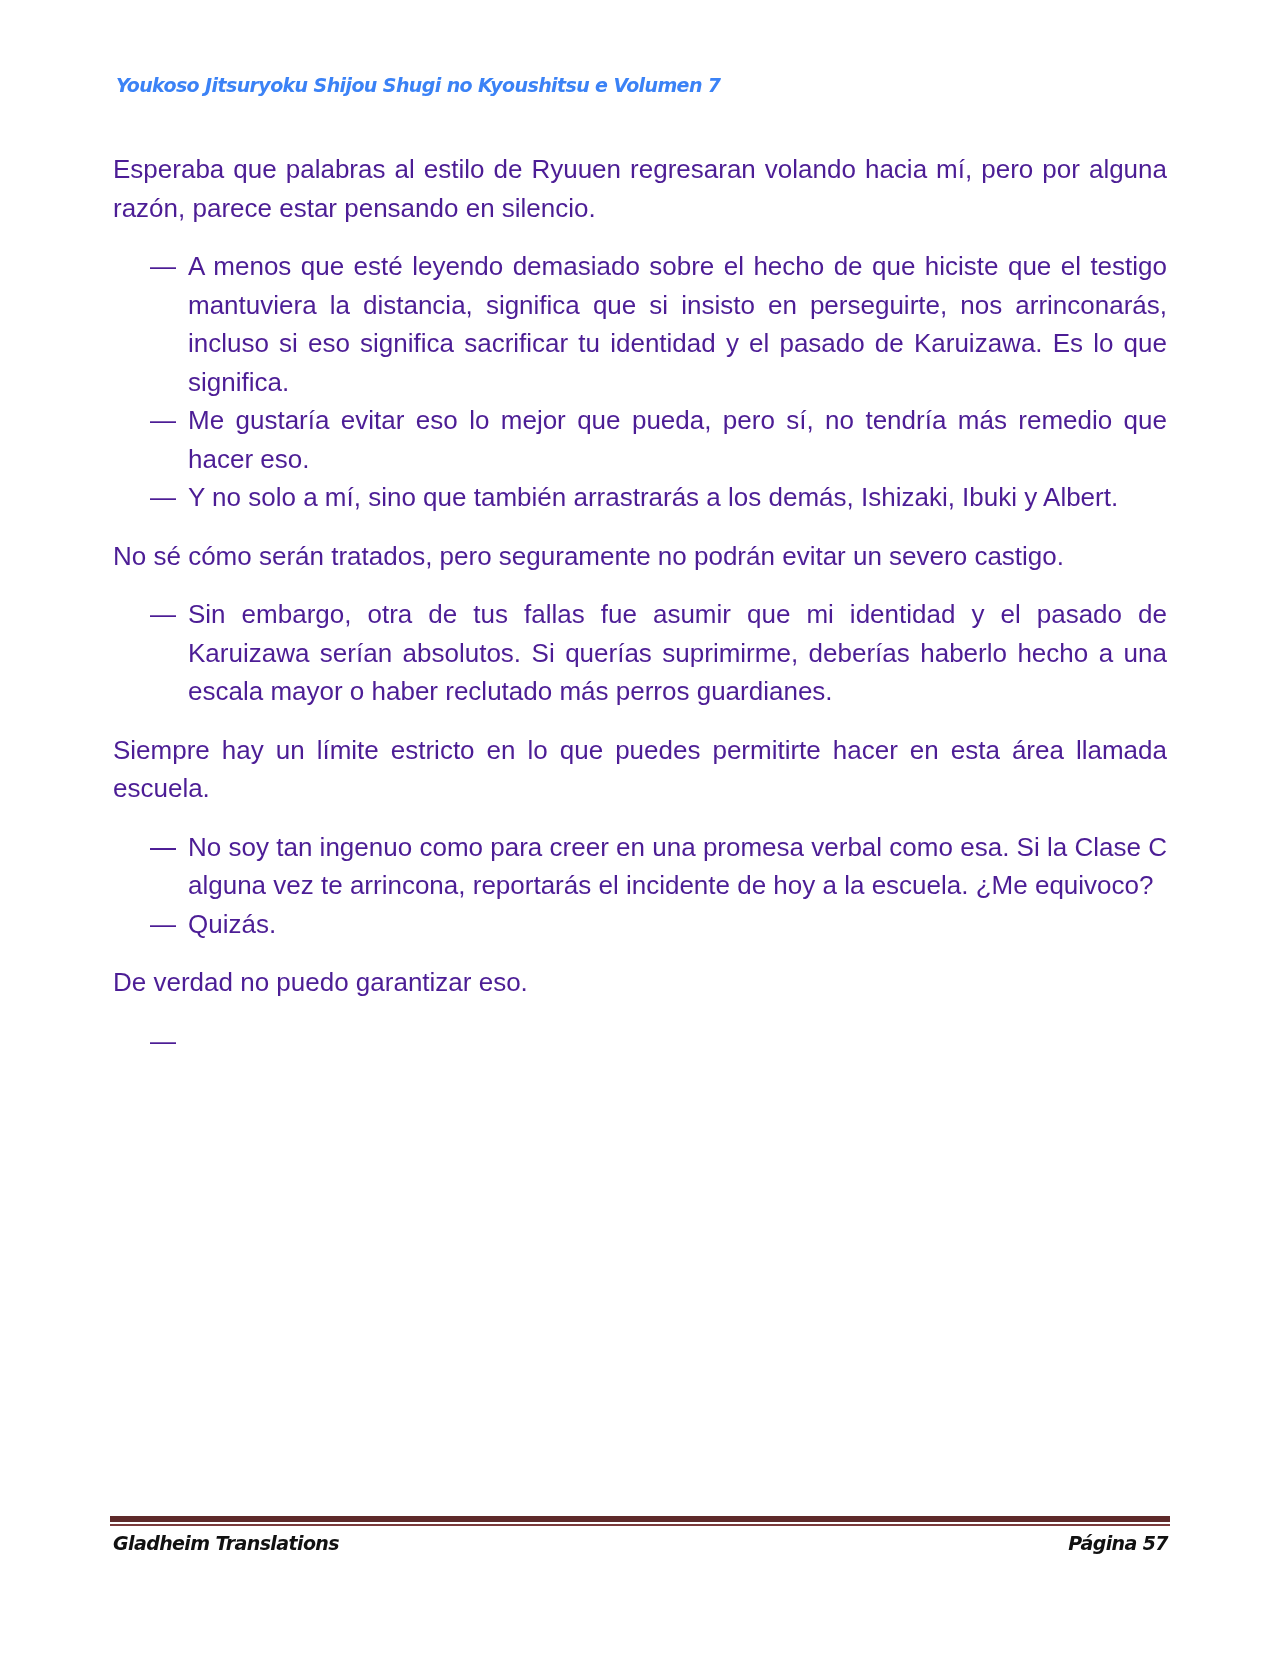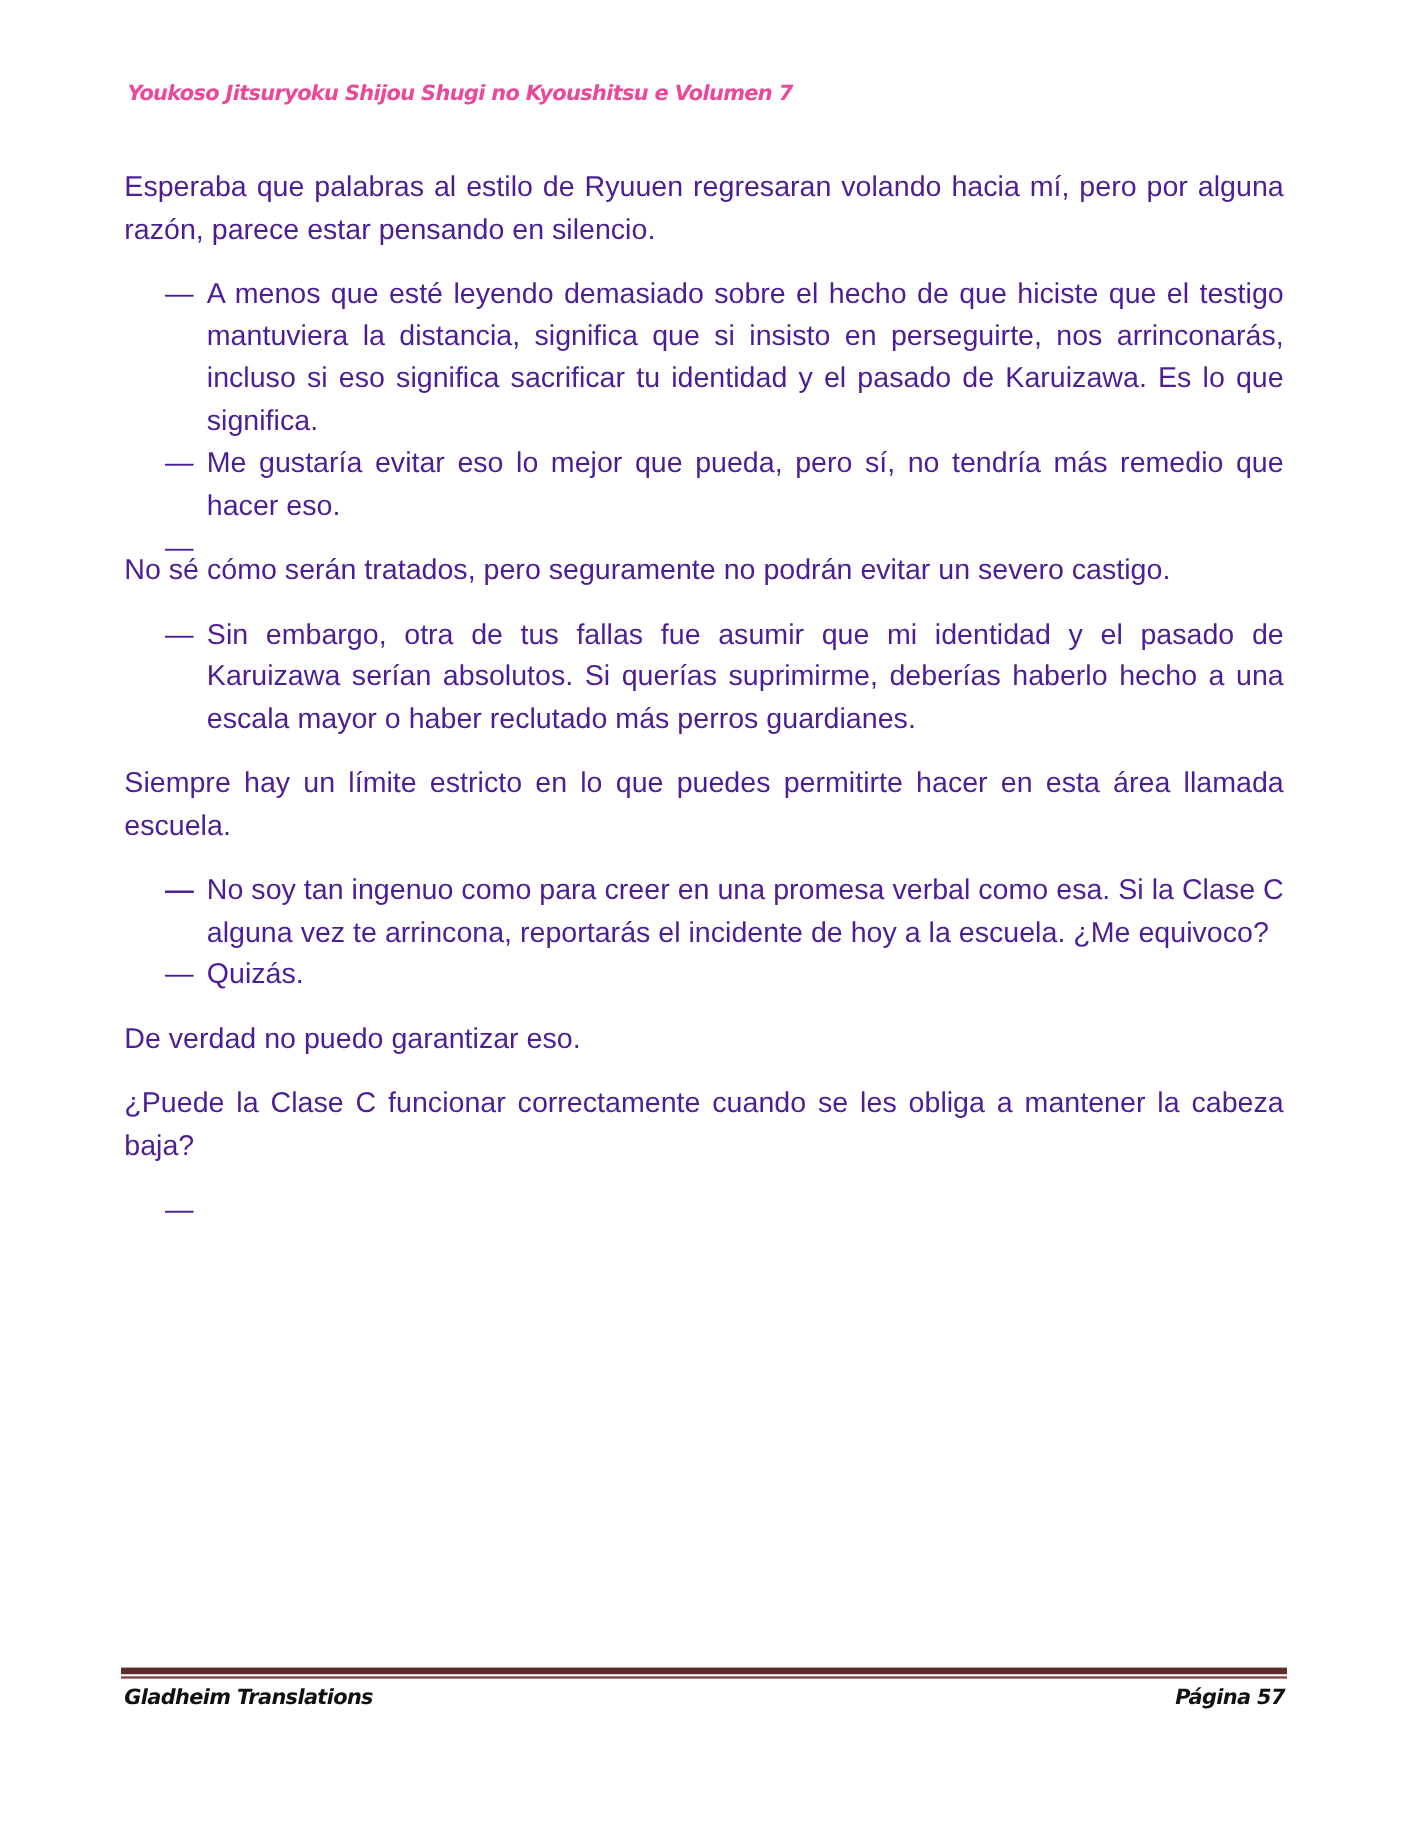--- a/index.html
+++ b/index.html
@@ -1,20 +1,20 @@
 <!DOCTYPE html>
 <html><head>
 <meta charset="utf-8">
 <style>
   html, body { margin: 0; padding: 0; background: #ffffff; }
   body { width: 1280px; height: 1656px; position: relative; overflow: hidden; color: #111; }
   .header {
     position: absolute; left: 116px; top: 74px;
     font-family: "DejaVu Sans", sans-serif; font-weight: bold; font-style: italic;
-    font-size: 19px; letter-spacing: -0.6px; color: #ec4899;
+    font-size: 19px; letter-spacing: -0.6px; color: #3b82f6;
   }
   .content {
     position: absolute; left: 113px; top: 150px; width: 1054px;
     font-family: "Liberation Sans", sans-serif; font-size: 26px; line-height: 38.5px;
     color: #4c1d95;
   }
   .para { margin: 0 0 20px 0; text-align: justify; }
   .dialogue-group { margin: 0 0 20px 0; }
   .dialogue {
     position: relative; padding-left: 75px; text-align: justify; margin: 0;
@@ -38,40 +38,39 @@
 <body>
 
 <div class="header">Youkoso Jitsuryoku Shijou Shugi no Kyoushitsu e Volumen 7</div>
 
 <div class="content">
   <p class="para">Esperaba que palabras al estilo de Ryuuen regresaran volando hacia mí, pero por alguna razón, parece estar pensando en silencio.</p>
 
   <div class="dialogue-group">
     <p class="dialogue"><span class="dash">—</span><span>A menos que esté leyendo demasiado sobre el hecho de que hiciste que el testigo mantuviera la distancia, significa que si insisto en perseguirte, nos arrinconarás, incluso si eso significa sacrificar tu identidad y el pasado de Karuizawa. Es lo que significa.</span></p>
     <p class="dialogue"><span class="dash">—</span><span>Me gustaría evitar eso lo mejor que pueda, pero sí, no tendría más remedio que hacer eso.</span></p>
-    <p class="dialogue"><span class="dash">—</span></p>
+    <p class="dialogue"><span class="dash">—</span><span>Y no solo a mí, sino que también arrastrarás a los demás, Ishizaki, Ibuki y Albert.</span></p>
   </div>
 
   <p class="para">No sé cómo serán tratados, pero seguramente no podrán evitar un severo castigo.</p>
 
   <div class="dialogue-group">
     <p class="dialogue"><span class="dash">—</span><span>Sin embargo, otra de tus fallas fue asumir que mi identidad y el pasado de Karuizawa serían absolutos. Si querías suprimirme, deberías haberlo hecho a una escala mayor o haber reclutado más perros guardianes.</span></p>
   </div>
 
   <p class="para">Siempre hay un límite estricto en lo que puedes permitirte hacer en esta área llamada escuela.</p>
 
   <div class="dialogue-group">
     <p class="dialogue"><span class="dash">—</span></p>
     <p class="dialogue"><span class="dash">—</span></p>
     <p class="dialogue"><span class="dash">—</span><span>No soy tan ingenuo como para creer en una promesa verbal como esa. Si la Clase C alguna vez te arrincona, reportarás el incidente de hoy a la escuela. ¿Me equivoco?</span></p>
     <p class="dialogue"><span class="dash">—</span><span>Quizás.</span></p>
   </div>
 
   <p class="para">De verdad no puedo garantizar eso.</p>
-  <p class="para">¿Puede la Clase C funcionar correctamente cuando se les obliga a mantener la cabeza baja?</p>
 
   <div class="dialogue-group">
     <p class="dialogue"><span class="dash">—</span></p>
   </div>
 </div>
 
 <div class="footer-rule-thick"></div>
 <div class="footer-rule-thin"></div>
 <div class="footer-left">Gladheim Translations</div>
 <div class="footer-right">Página 57</div>

